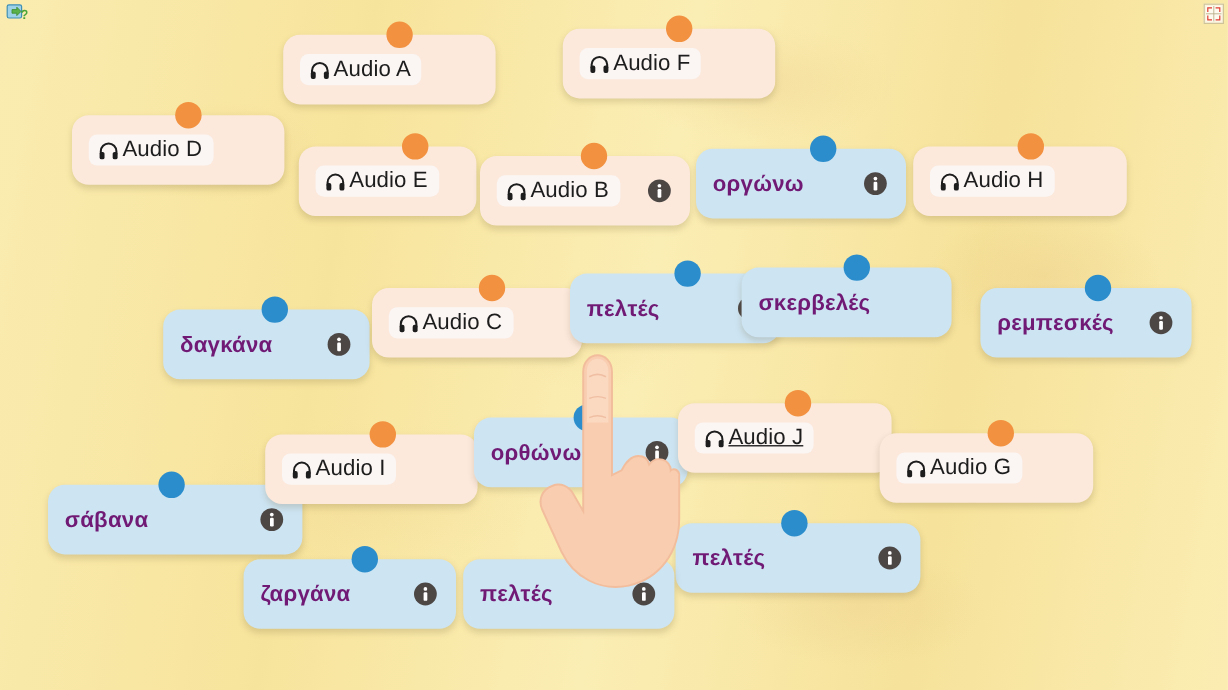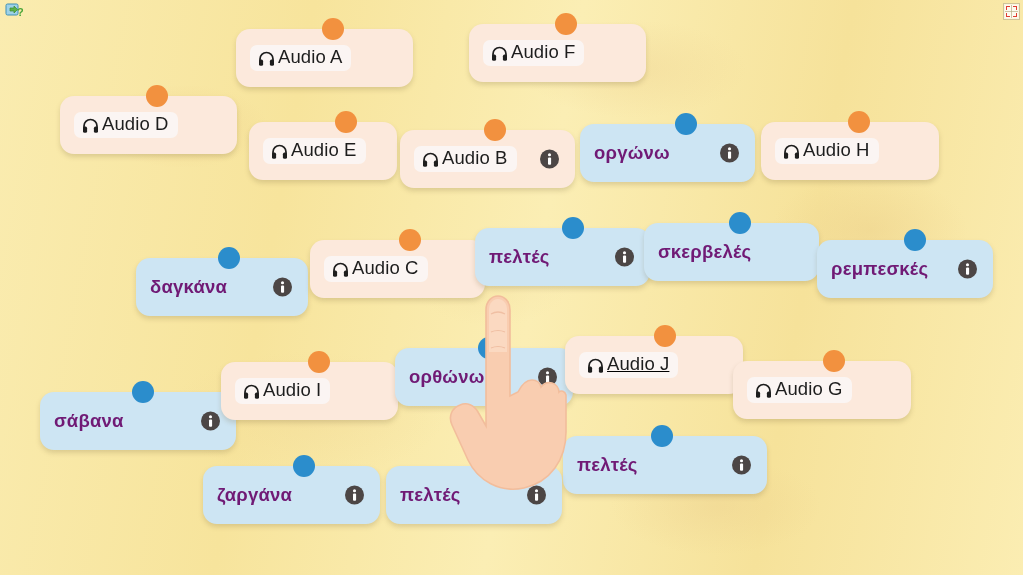--- a/index.html
+++ b/index.html
@@ -321,39 +321,39 @@
         <div class="card-inner with-info">
           <span class="word-label">πελτές</span>
           <div class="info-btn">
             <svg width="19" height="19" viewBox="0 0 19 19">
               <circle cx="9.5" cy="5.3" r="1.55" fill="#ffffff"></circle>
               <rect x="8" y="8" width="3.1" height="7.2" rx="1" fill="#ffffff"></rect>
             </svg>
           </div>
         </div>
       </div>
-      <div class="card word" style="left: 644px; top: 223px; width: 175px; height: 58px; z-index: 15;">
+      <div class="card word" style="left: 618px; top: 223px; width: 175px; height: 58px; z-index: 15;">
         <div class="dot blue" style="left: 85px;"></div>
         <div class="card-inner">
           <span class="word-label">σκερβελές</span>
         </div>
       </div>
       <div class="card word" style="left: 817px; top: 240px; width: 176px; height: 58px; z-index: 16;">
         <div class="dot blue" style="left: 87px;"></div>
         <div class="card-inner with-info">
           <span class="word-label">ρεμπεσκές</span>
           <div class="info-btn">
             <svg width="19" height="19" viewBox="0 0 19 19">
               <circle cx="9.5" cy="5.3" r="1.55" fill="#ffffff"></circle>
               <rect x="8" y="8" width="3.1" height="7.2" rx="1" fill="#ffffff"></rect>
             </svg>
           </div>
         </div>
       </div>
-      <div class="card word" style="left: 40px; top: 392px; width: 196px; height: 58px; z-index: 17;">
+      <div class="card word" style="left: 40px; top: 404px; width: 212px; height: 58px; z-index: 17;">
         <div class="dot blue" style="left: 92px;"></div>
         <div class="card-inner with-info">
           <span class="word-label">σάβανα</span>
           <div class="info-btn">
             <svg width="19" height="19" viewBox="0 0 19 19">
               <circle cx="9.5" cy="5.3" r="1.55" fill="#ffffff"></circle>
               <rect x="8" y="8" width="3.1" height="7.2" rx="1" fill="#ffffff"></rect>
             </svg>
           </div>
         </div>

